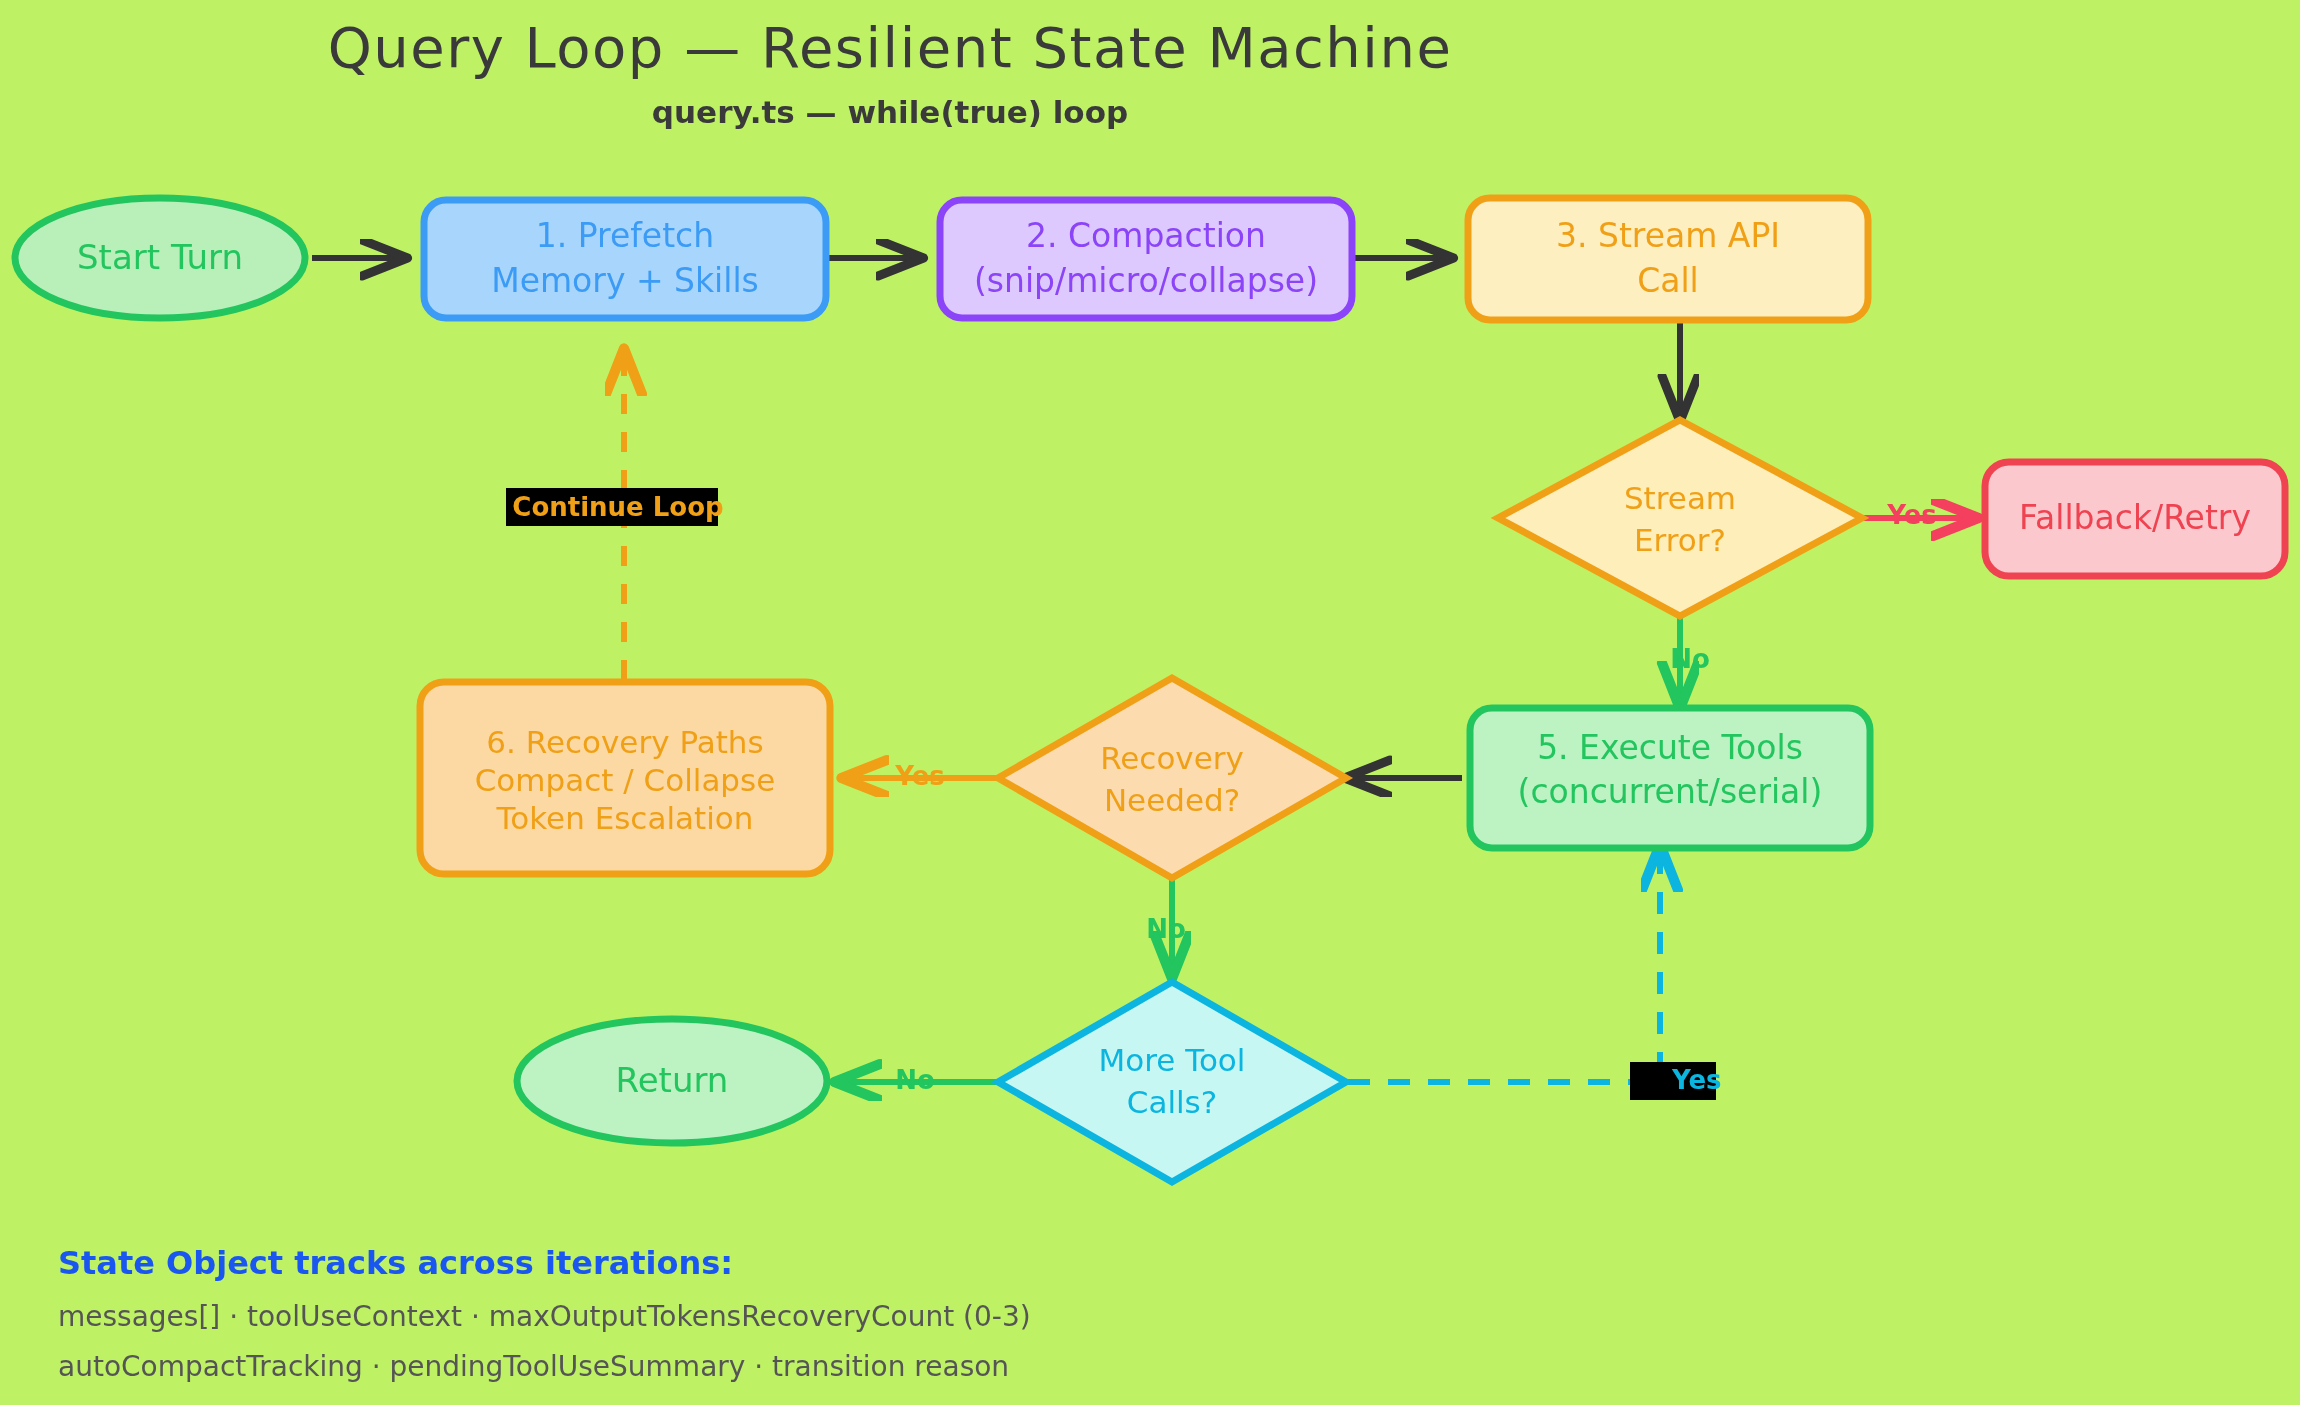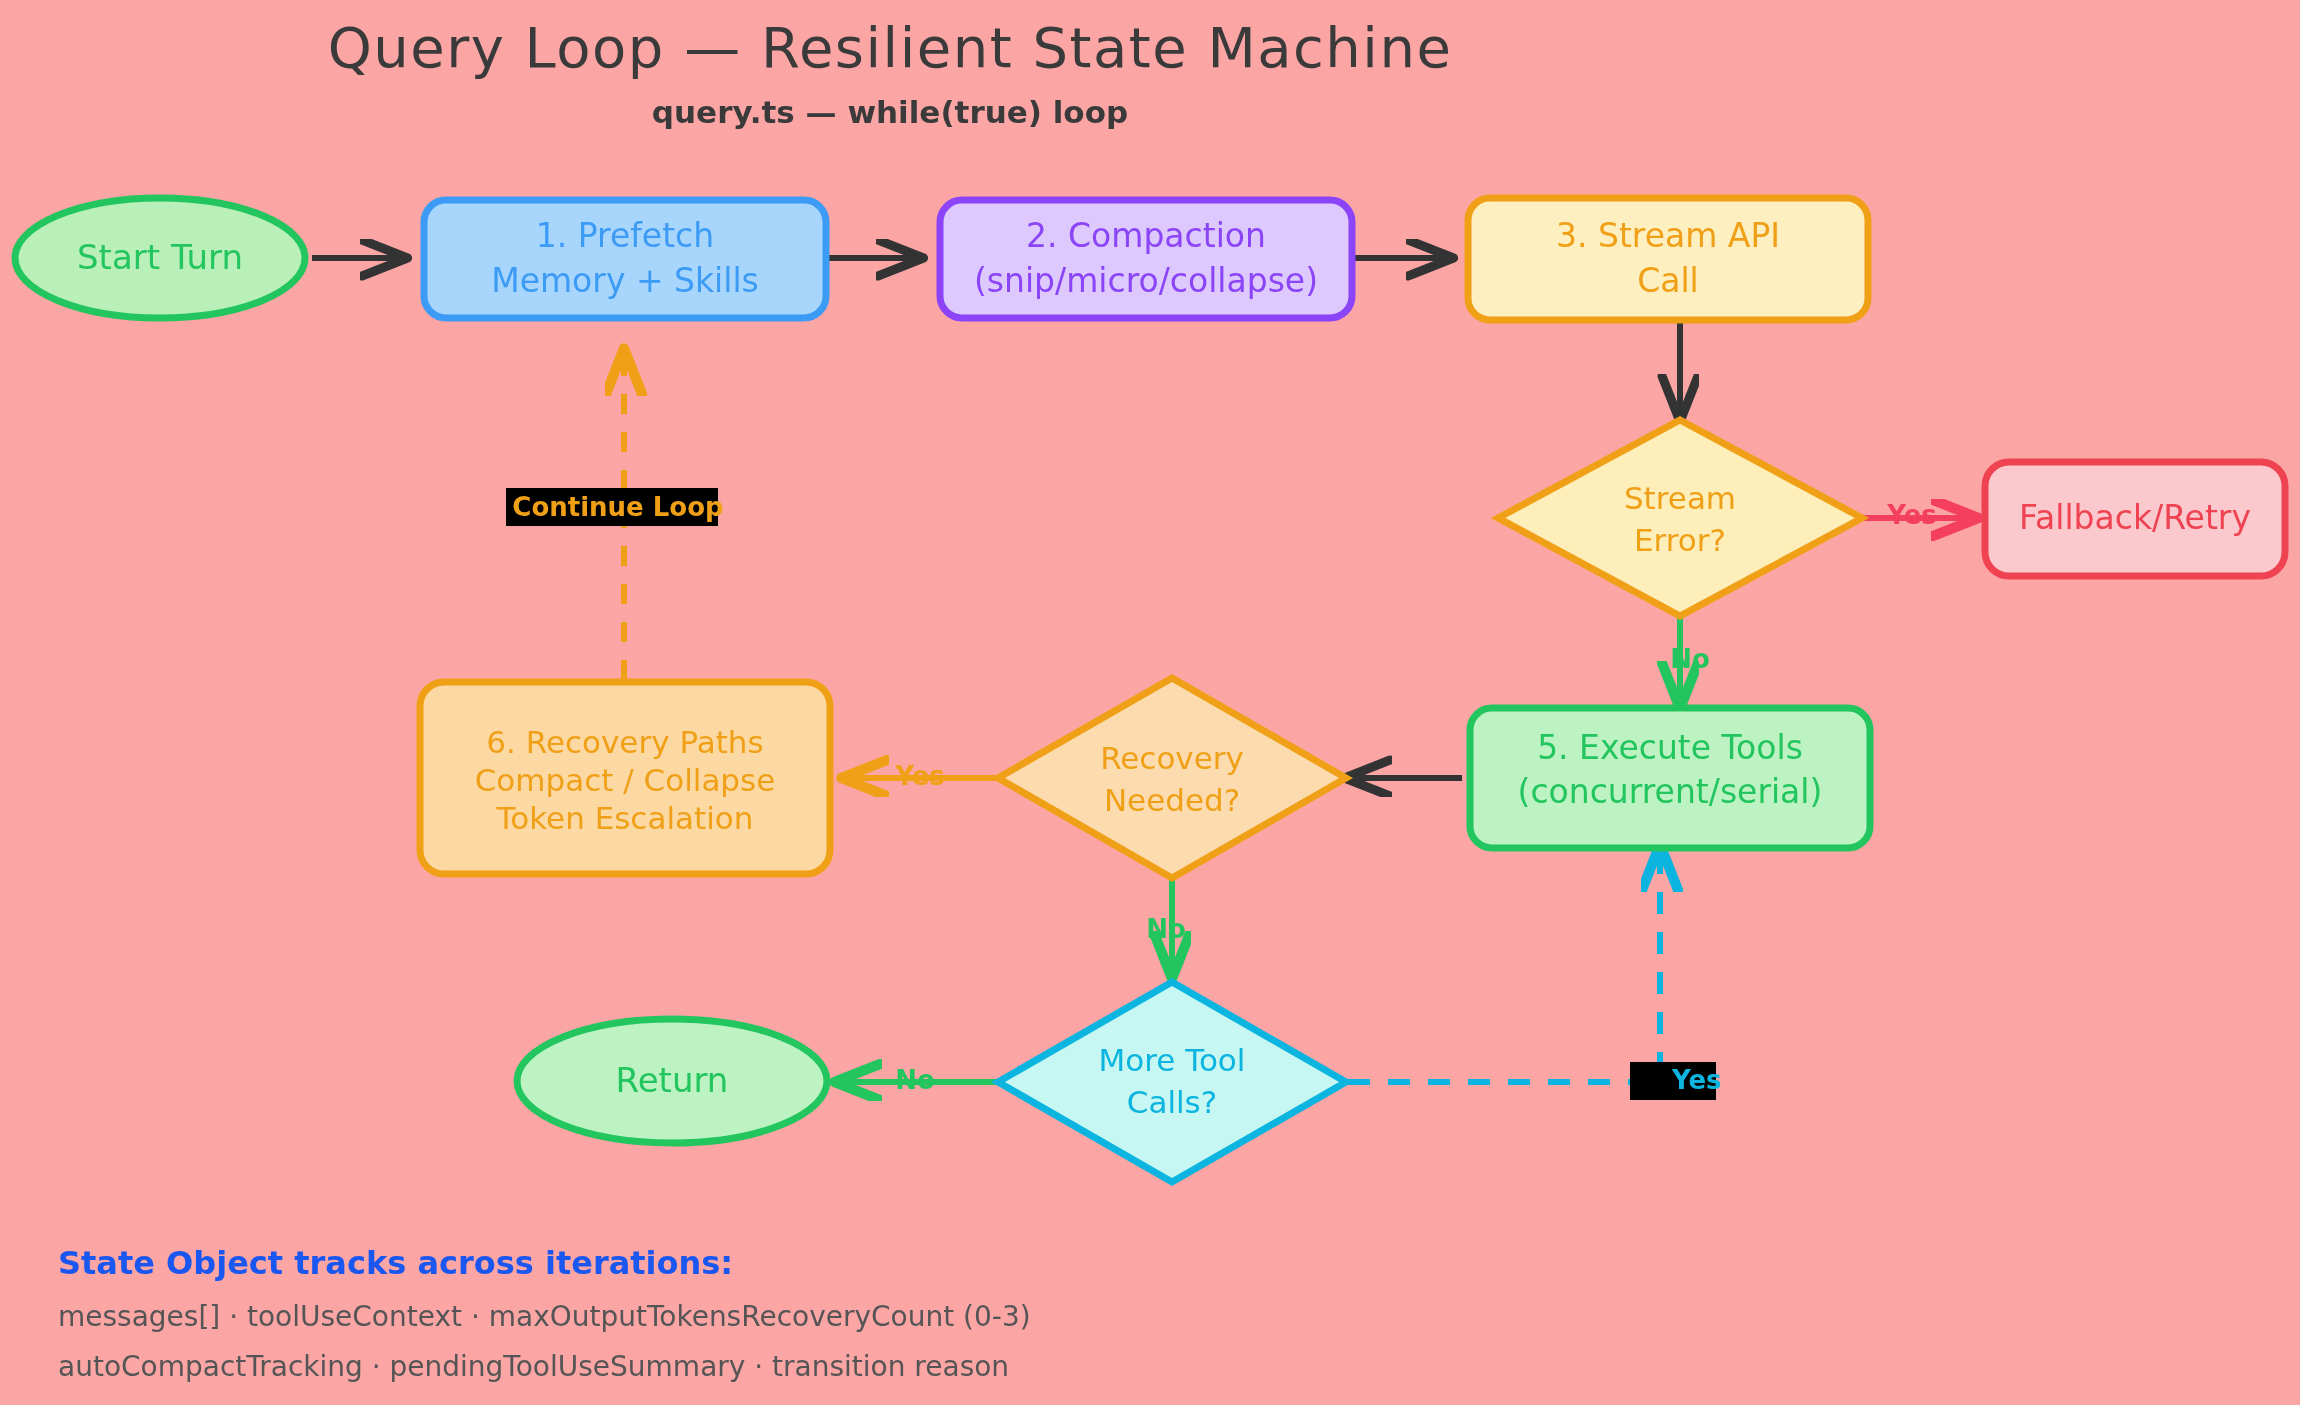--- a/index.html
+++ b/index.html
@@ -1,18 +1,18 @@
 <!DOCTYPE html>
 <html><head>
 <meta charset="utf-8">
 <style>
   html,body{margin:0;padding:0;background:#000;}
   body{width:2300px;height:1405px;overflow:hidden;
        font-family:"DejaVu Sans","Liberation Sans",sans-serif;}
-  #stage{position:relative;width:2300px;height:1405px;background:#fca5a5;}
+  #stage{position:relative;width:2300px;height:1405px;background:#bef264;}
   svg#flow{position:absolute;inset:0;width:2300px;height:1405px;display:block;}
   text{dominant-baseline:middle;}
 </style>
 </head>
 <body>
 
 <div id="stage">
 <svg id="flow" viewBox="0 0 2300 1405" xmlns="http://www.w3.org/2000/svg">
 
   <defs>

